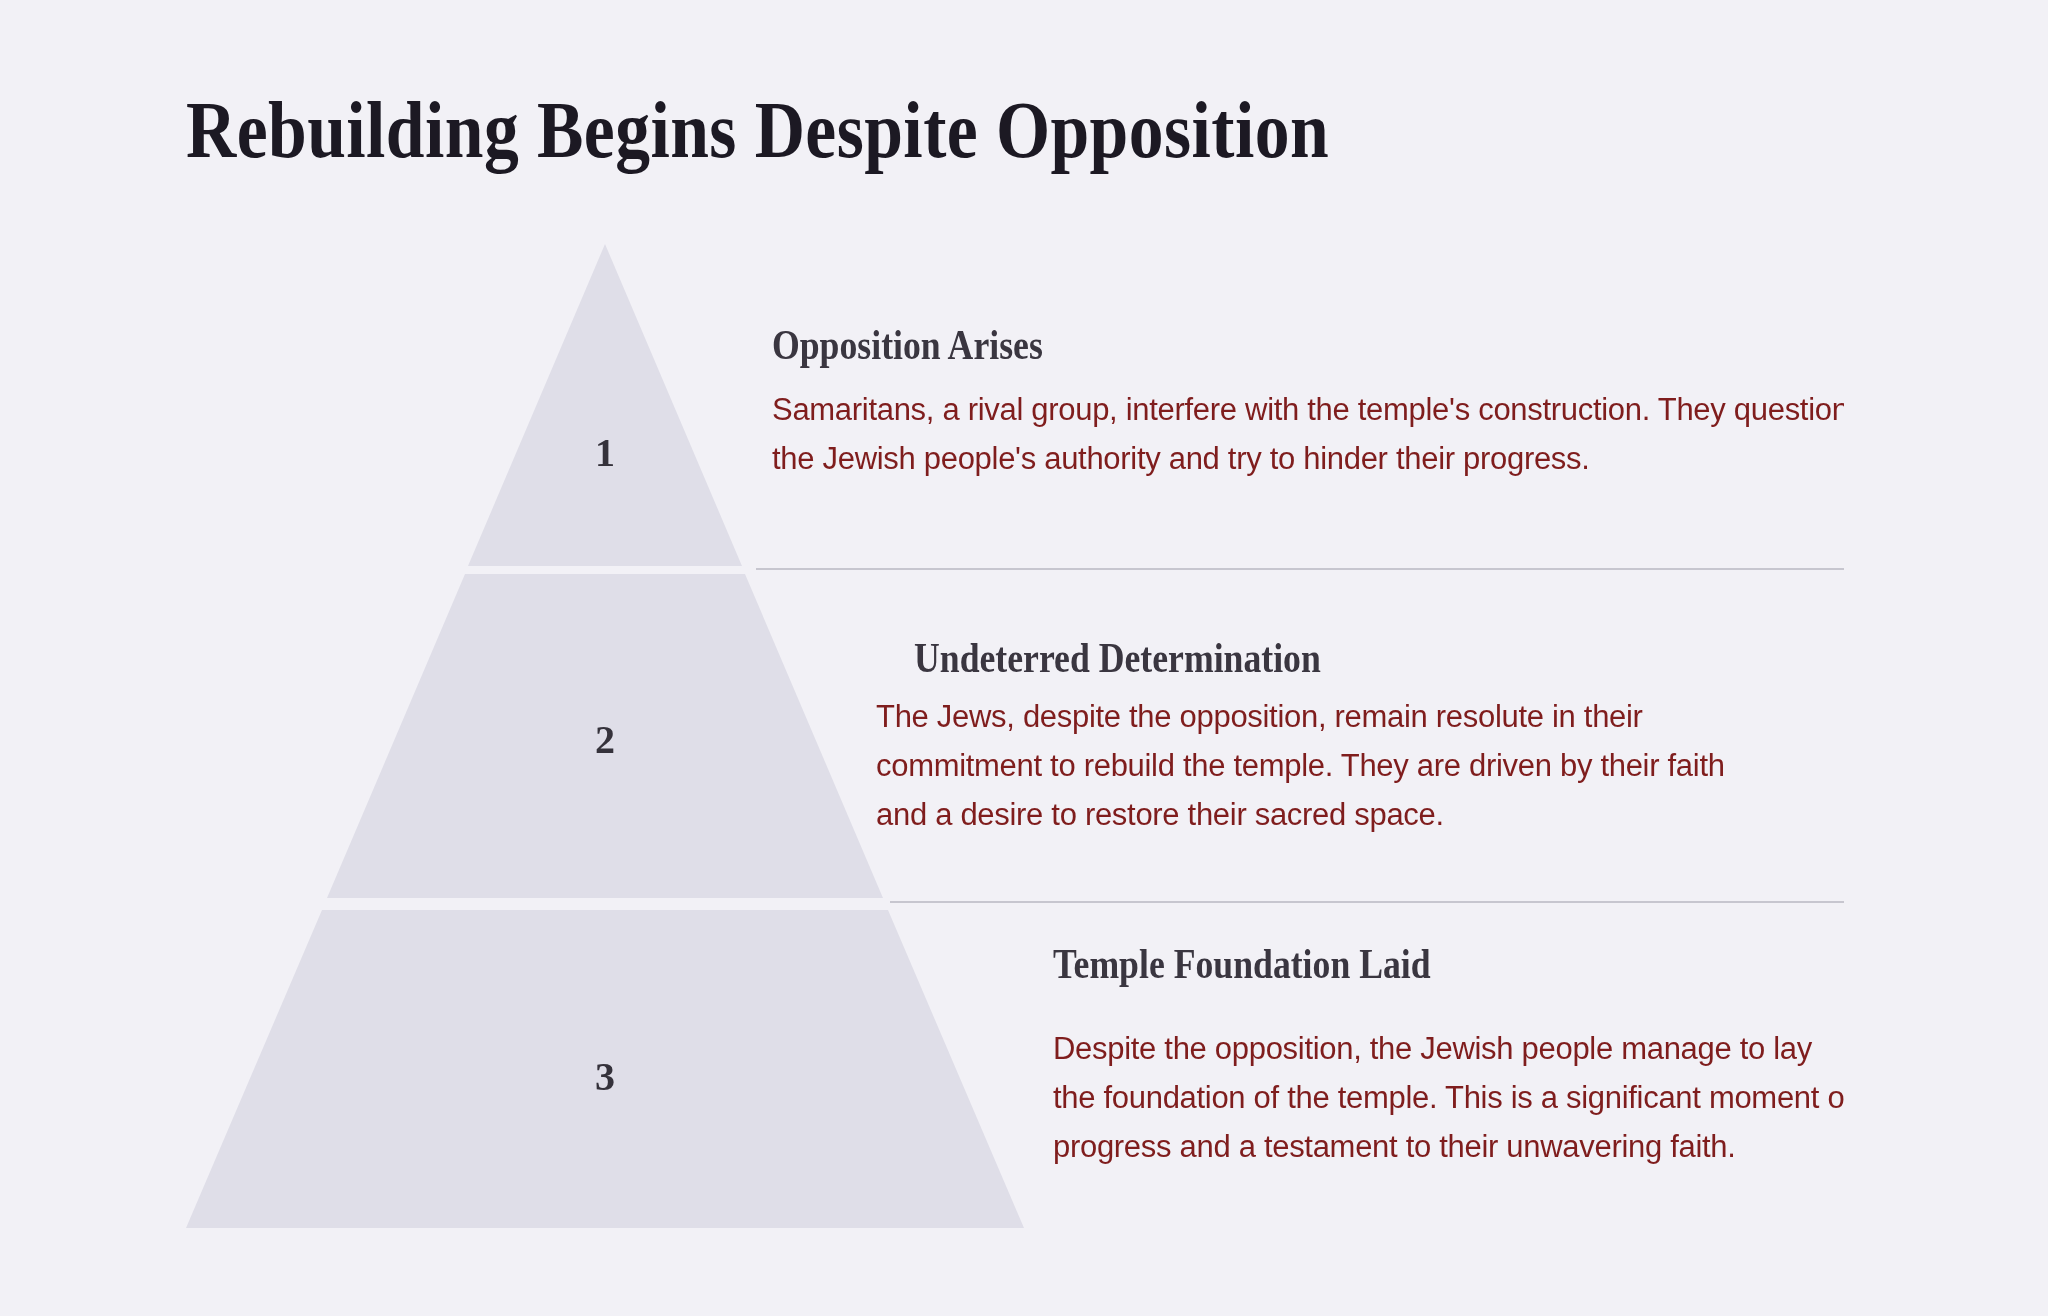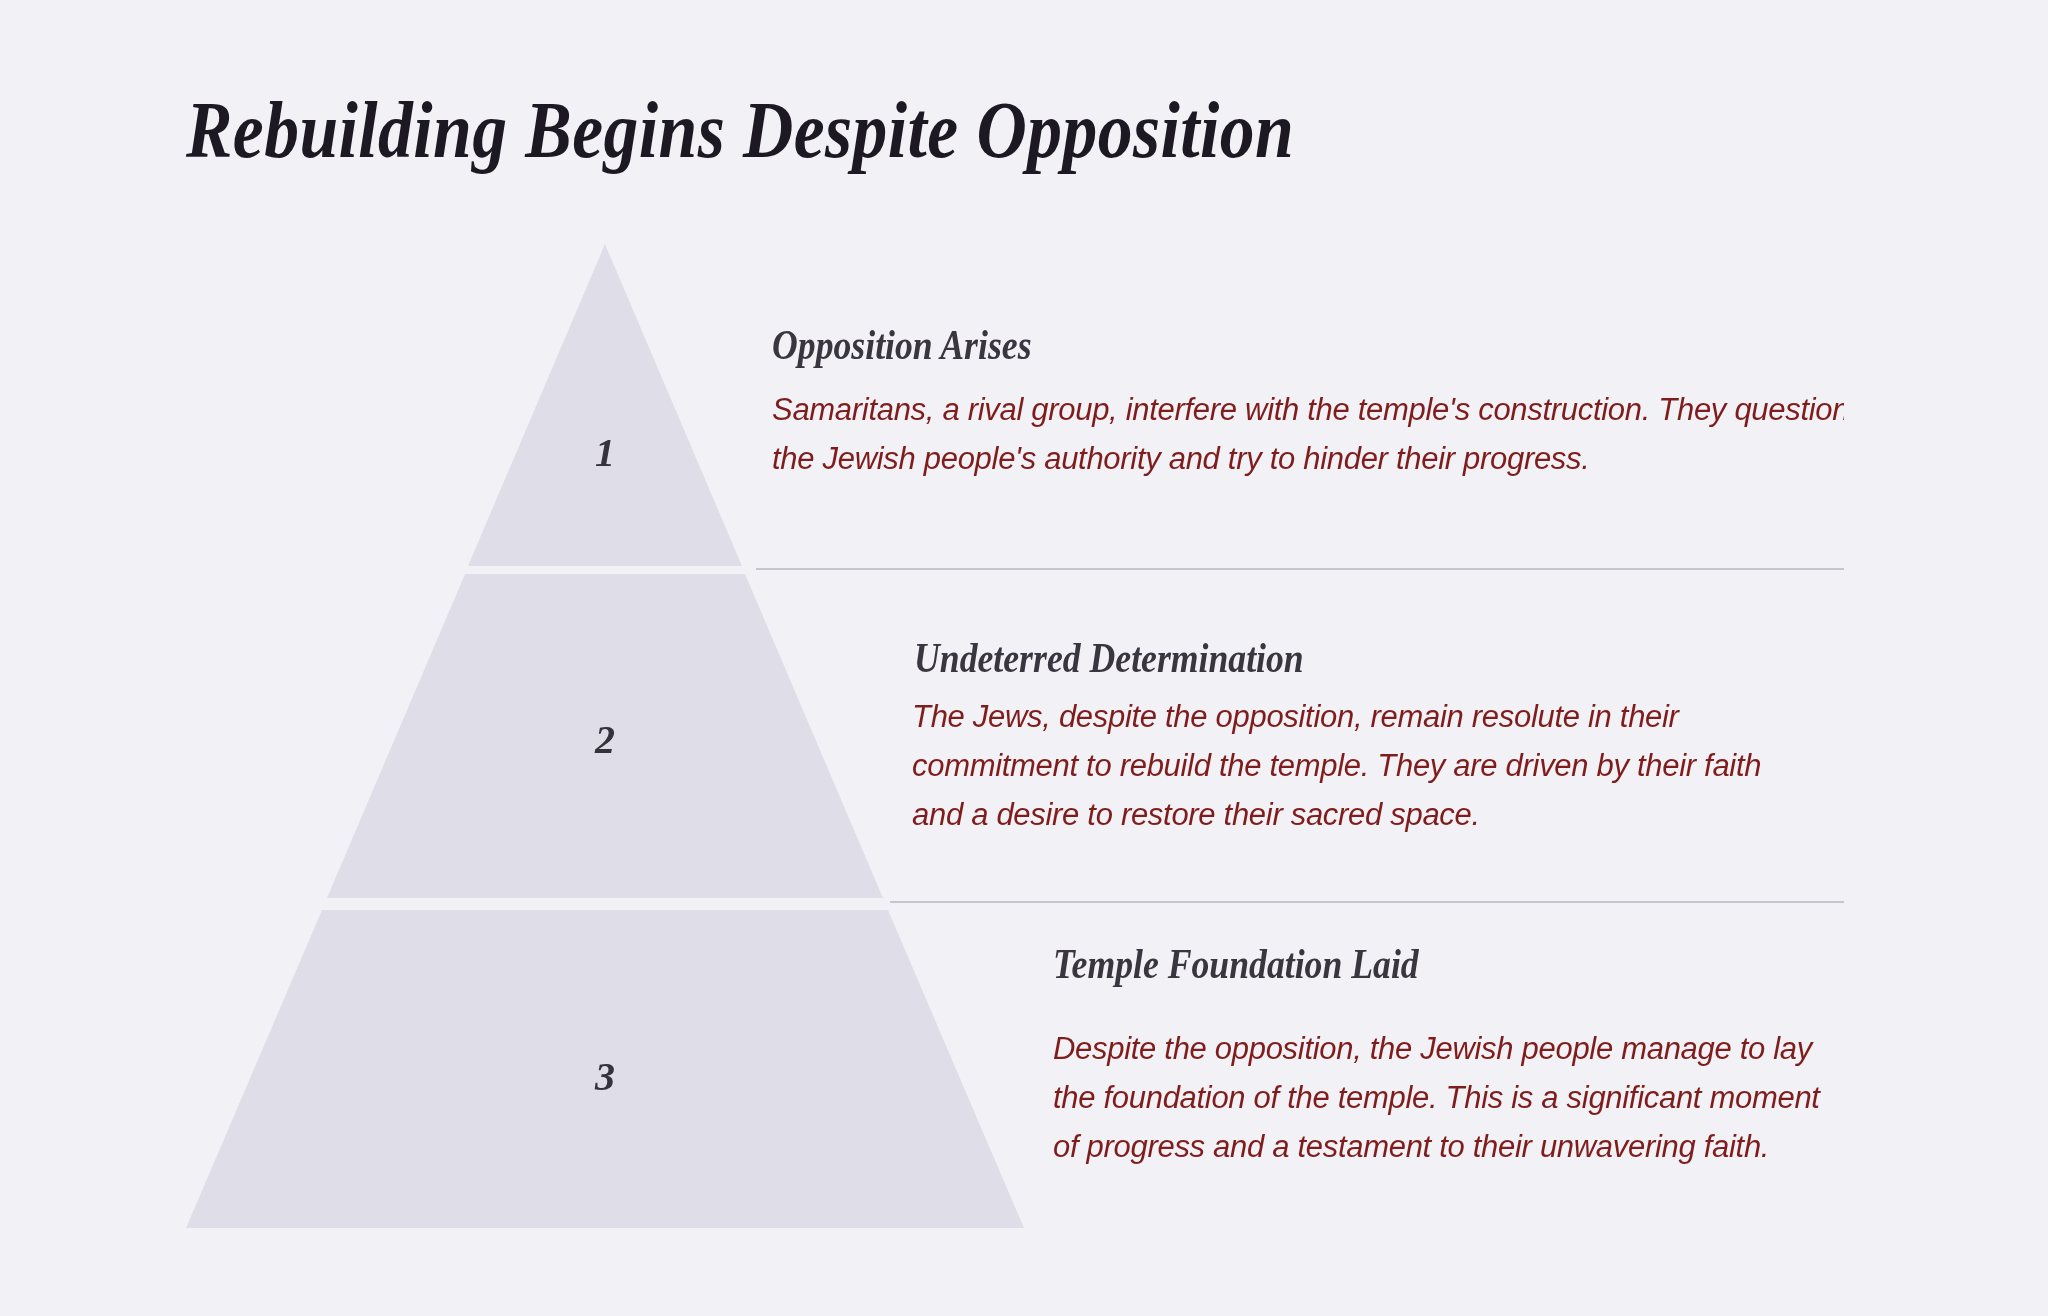--- a/index.html
+++ b/index.html
@@ -7,21 +7,20 @@
     padding: 0;
     background: #f2f1f6;
     font-family: "Liberation Sans", sans-serif;
   }
   .stage {
     position: relative;
     width: 1844px;
     height: 1316px;
     background: #f2f1f6;
     overflow: hidden;
-    font-style: italic;
   }
   .page-title {
     position: absolute;
     left: 186px;
     top: 90px;
     margin: 0;
     font-family: "Liberation Serif", serif;
     font-weight: 700;
     font-size: 80px;
     line-height: 1;
@@ -85,21 +84,21 @@
   .heading-3 { left: 1053px; top: 943px; }
   .section-body {
     position: absolute;
     margin: 0;
     font-size: 31px;
     line-height: 49px;
     letter-spacing: -0.3px;
     color: #7f1d1d;
   }
   .body-1 { left: 772px; top: 385px; width: 1110px; }
-  .body-2 { left: 912px; top: 692px; width: 905px; }
+  .body-2 { left: 876px; top: 692px; width: 905px; }
   .body-3 { left: 1053px; top: 1024px; width: 800px; }
 </style>
 </head>
 <body>
 
 <div class="stage">
 
   <h1 class="page-title">Rebuilding Begins Despite Opposition</h1>
 
   <div>

